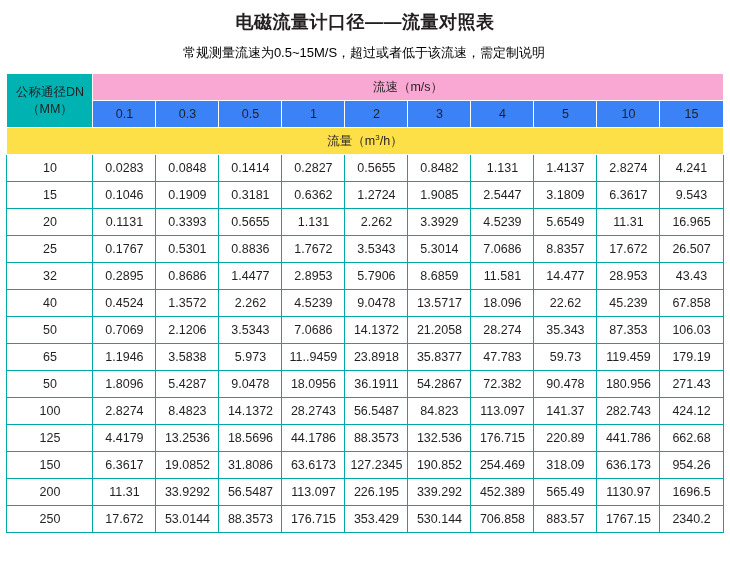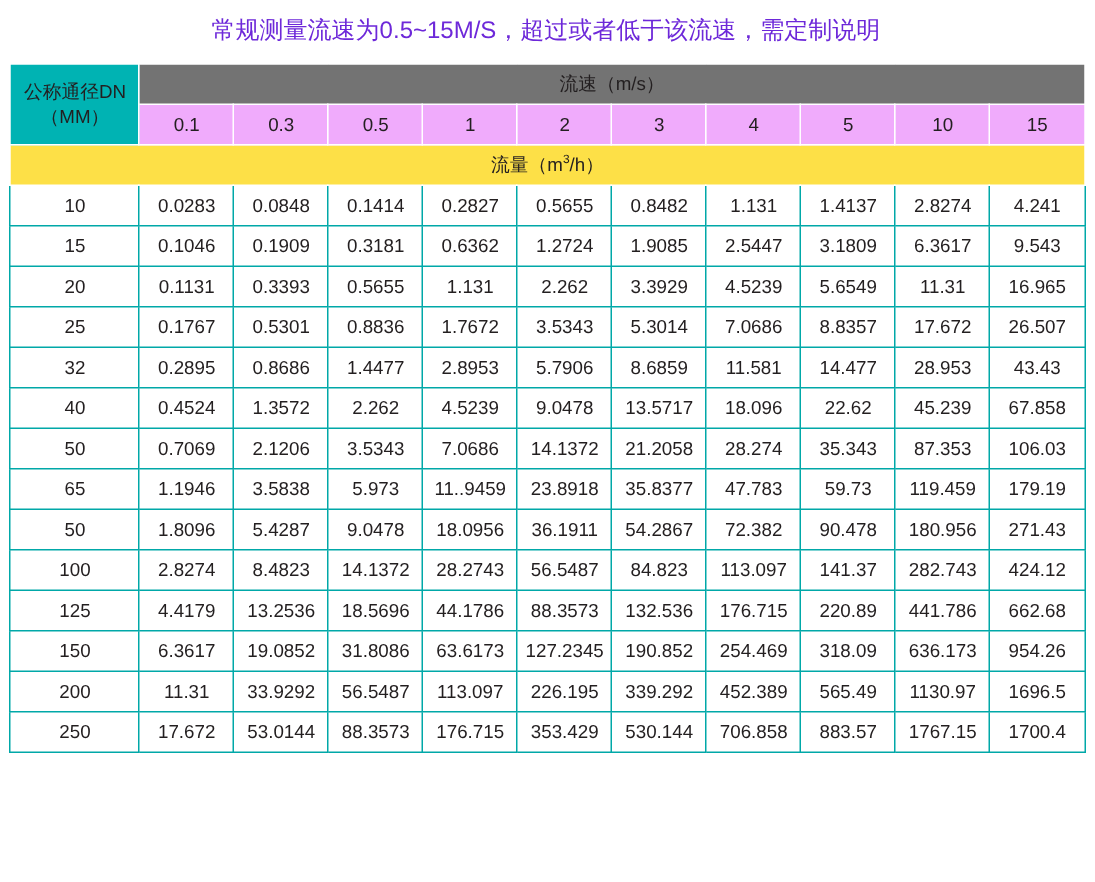--- a/index.html
+++ b/index.html
@@ -22,58 +22,58 @@
   .title {
     text-align: center;
     font-size: 18px;
     font-weight: bold;
     color: #231f20;
     margin: 10px 0 0 0;
     letter-spacing: 0.5px;
   }
   .subtitle {
     text-align: center;
-    font-size: 16px;
-    color: #6d28d9;
+    font-size: 13px;
+    color: #000000;
     margin: 10px 2px 11px 0;
   }
   table.flow {
     border-collapse: collapse;
     width: 716px;
     margin: 0 auto;
     table-layout: fixed;
   }
   table.flow td, table.flow th {
     border: 1px solid #00a8a8;
     text-align: center;
     vertical-align: middle;
     font-size: 12.5px;
     font-weight: normal;
     color: #231f20;
     padding: 0;
     height: 27px;
     box-sizing: border-box;
   }
   .hdr {
-    background: #737373;
+    background: #f9a8d4;
     color: #ffffff;
     font-weight: bold;
     font-size: 13px;
     border-color: #ffffff !important;
   }
   .hdr-dn {
     background: #00b3b3;
     color: #ffffff;
     font-weight: bold;
     font-size: 12.5px;
     line-height: 1.35;
     border-color: #ffffff !important;
   }
   .hdr-sub {
-    background: #f0abfc;
+    background: #3b82f6;
     color: #ffffff;
     font-weight: bold;
     font-size: 13px;
     border-color: #ffffff !important;
   }
   .unitrow td {
     background: #fde047;
     color: #ffffff;
     font-weight: bold;
     font-size: 13px;
@@ -89,20 +89,21 @@
     line-height: 0;
   }
   col.c0 { width: 86px; }
   col.cx { width: 63px; }
 </style>
 </head>
 <body>
 
 <div class="page">
 
+  <div class="title">电磁流量计口径——流量对照表</div>
   <div class="subtitle">常规测量流速为0.5~15M/S，超过或者低于该流速，需定制说明</div>
 
   <table class="flow">
     <colgroup>
       <col class="c0">
       <col class="cx">
         <col class="cx">
         <col class="cx">
         <col class="cx">
         <col class="cx">
@@ -308,18 +309,18 @@
           <td class="dncell">250</td>
           <td>17.672</td>
           <td>53.0144</td>
           <td>88.3573</td>
           <td>176.715</td>
           <td>353.429</td>
           <td>530.144</td>
           <td>706.858</td>
           <td>883.57</td>
           <td>1767.15</td>
-          <td>1700.4</td>
+          <td>2340.2</td>
         </tr>
       </tbody>
   </table>
 
 </div>
 
 </body></html>

